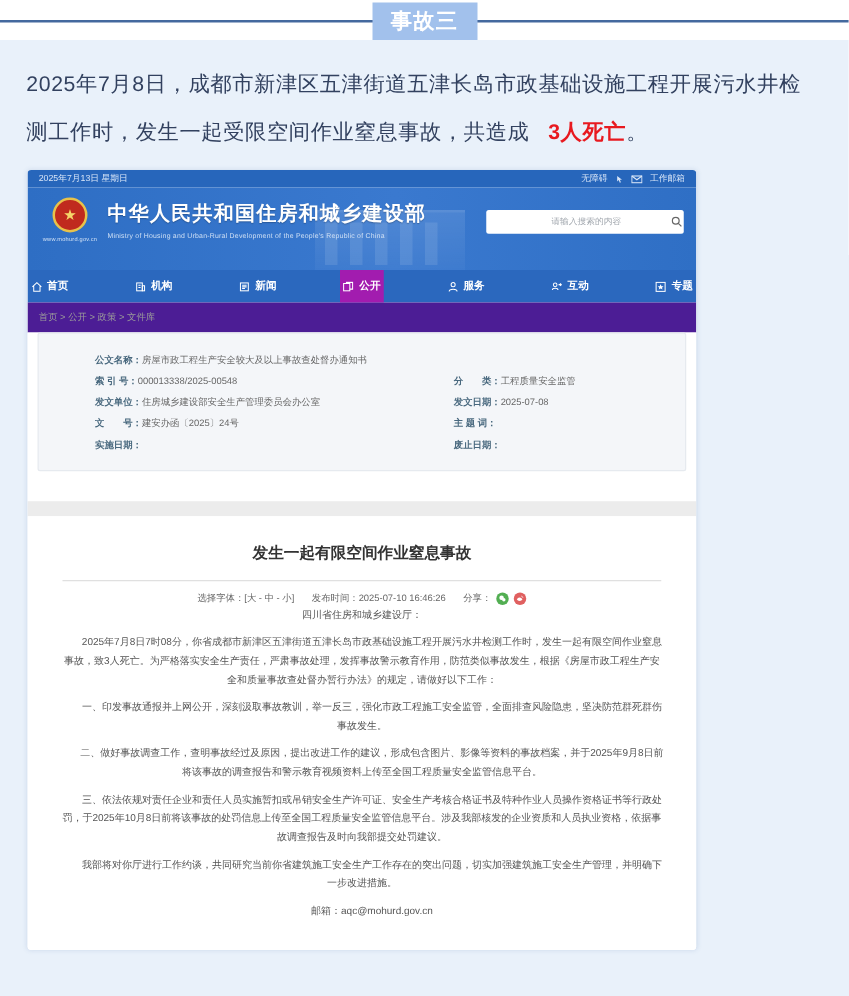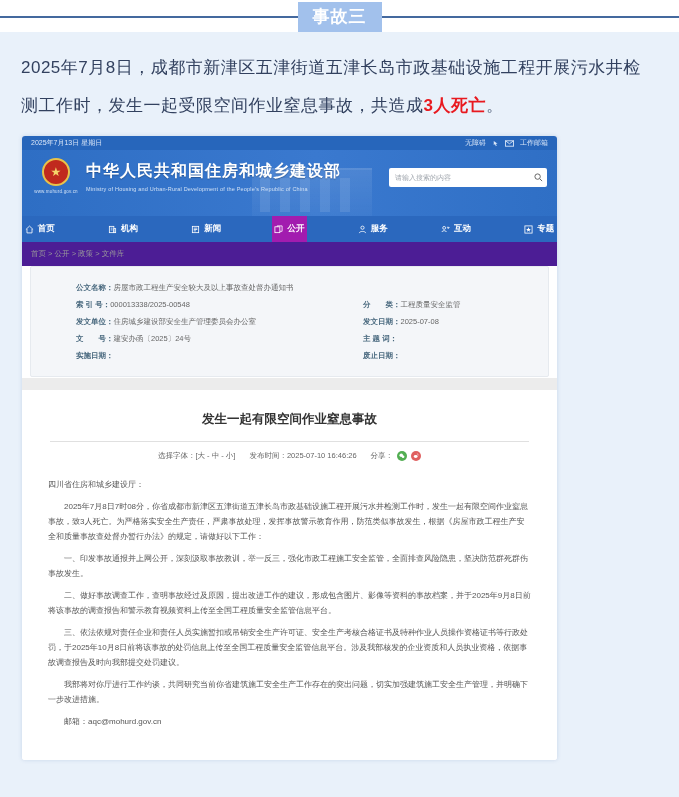--- a/index.html
+++ b/index.html
@@ -10,21 +10,21 @@
   .top-strip { position:relative; height:32px; background:#ffffff; }
   .strip-line { position:absolute; left:0; right:0; top:16px; height:2px; background:#44699e; }
   .badge { position:absolute; left:50%; top:2px; transform:translateX(-50%);
     background:#a2c1ec; color:#ffffff; font-size:17px; font-weight:bold;
     padding:3px 15px 4px; letter-spacing:1px; z-index:2;font-family:Liberation Mono, monospace; }
 
   
   .article { height:765px; background:#e9f1fa; padding-top:17px; }
   .intro { margin:0 21px 11px 21px; font-size:17px; line-height:38px;
     color:#32415f; letter-spacing:0.5px; }
-  .intro .hl { color:#e8191f; font-weight:bold; }
+  .intro .hl { color:#e8191f; font-weight:bold;margin-left:15px; }
 
   
   .shot { width:535px; margin-left:22px; height:624px; overflow:hidden;
     border-radius:3px; background:#ffffff; box-shadow:0 0 4px rgba(60,100,160,.18); }
 
   .topbar { height:14px; background:#2766bb; color:#d9e6f8; font-size:7px;
     display:flex; align-items:center; justify-content:space-between; padding:0 9px; }
   .topbar-right { display:flex; align-items:center; gap:6px; }
   .tb-icon { display:inline-flex; align-items:center; }
 
@@ -41,36 +41,36 @@
     border:2px solid #e8c24a; margin:0 auto; display:flex; align-items:center;
     justify-content:center; color:#f5d66a; font-size:12px; line-height:1; }
   .site-url { font-size:4.5px; color:#cfe0f5; margin-top:3px; letter-spacing:0.2px; }
   .titles { position:absolute; left:64px; top:11px; }
   .site-title { color:#ffffff; font-size:16px; font-weight:bold; letter-spacing:1px;
     text-shadow:0 1px 1px rgba(0,0,0,.25); }
   .site-sub { color:#cfe0f5; font-size:5.5px; margin-top:4px; letter-spacing:0.2px; }
   .search { position:absolute; right:10px; top:18px; width:158px; height:19px;
     background:#ffffff; border-radius:2px; display:flex; align-items:center; }
   .search input { flex:1; border:0; outline:0; background:transparent;
-    font-size:7px; color:#333; padding:0 6px; font-family:Liberation Mono, monospace; }
+    font-size:7px; color:#333; padding:0 6px; font-family:Liberation Mono, monospace;margin-left:46px; }
   .search input::placeholder { color:#a0a6ad; }
   .search-btn { width:18px; height:19px; display:flex; align-items:center;
     justify-content:center; cursor:pointer; }
 
   .nav { height:26px; background:#2b68be; display:flex;gap:48px; }
   .nav-item { flex:1; display:flex; align-items:center; justify-content:center;
     gap:4px; color:#ffffff; font-size:8.5px; font-weight:bold; cursor:pointer; }
   .nav-item.active { background:#a21caf; }
   .nav-ic { display:inline-flex; }
 
   .crumb-area { background:#4c1d95; }
   .crumb { height:24px; display:flex; align-items:center; padding-left:9px;
     font-size:7.5px; color:#9a9a9a; }
 
-  .meta-wrap { background:#ffffff; padding:0 8px 1px; }
+  .meta-wrap { background:#ffffff; padding:0 8px 24px; }
   .meta { background:#f4f6f9; border:1px solid #e6eaef; border-radius:2px;
     display:flex; padding:12px 10px 12px 45px; }
   .meta-col-left { flex:1; }
   .meta-col-right { width:175px; }
   .meta-row { height:17px; line-height:17px; font-size:7.5px; white-space:nowrap; }
   .meta-row .lbl { color:#48687e; font-weight:bold; }
   .meta-row .val { color:#666666; }
   .meta-spacer { height:17px; }
 
   .gray-strip { height:12px; background:#ececec; }
@@ -80,21 +80,21 @@
     color:#333333; line-height:18px; }
   .doc-divider { border-top:1px solid #e0e0e0; margin:13px 2px 0; }
   .doc-toolbar { margin-top:9px; display:flex; align-items:center;
     justify-content:center; gap:14px; font-size:7.5px; color:#666666; }
   .share-group { display:flex; gap:4px; }
   .share-dot { width:10px; height:10px; border-radius:50%; display:inline-flex;
     align-items:center; justify-content:center; cursor:pointer; color:#fff; font-size:6px; }
   .share-dot.wechat { background:#52ae52; }
   .share-dot.weibo { background:#e06060; }
 
-  .doc-body { margin-top:16px; font-size:8px; line-height:15px; color:#555555; }
+  .doc-body { font-size:8px; line-height:15px; color:#555555;text-align:center; }
   .doc-body .salutation { margin-bottom:7px; }
   .doc-body p.para { text-indent:2em; margin-bottom:7px; }
 </style>
 </head>
 <body>
 
 <div class="top-strip">
   <div class="strip-line"></div>
   <div class="badge">事故三</div>
 </div>

